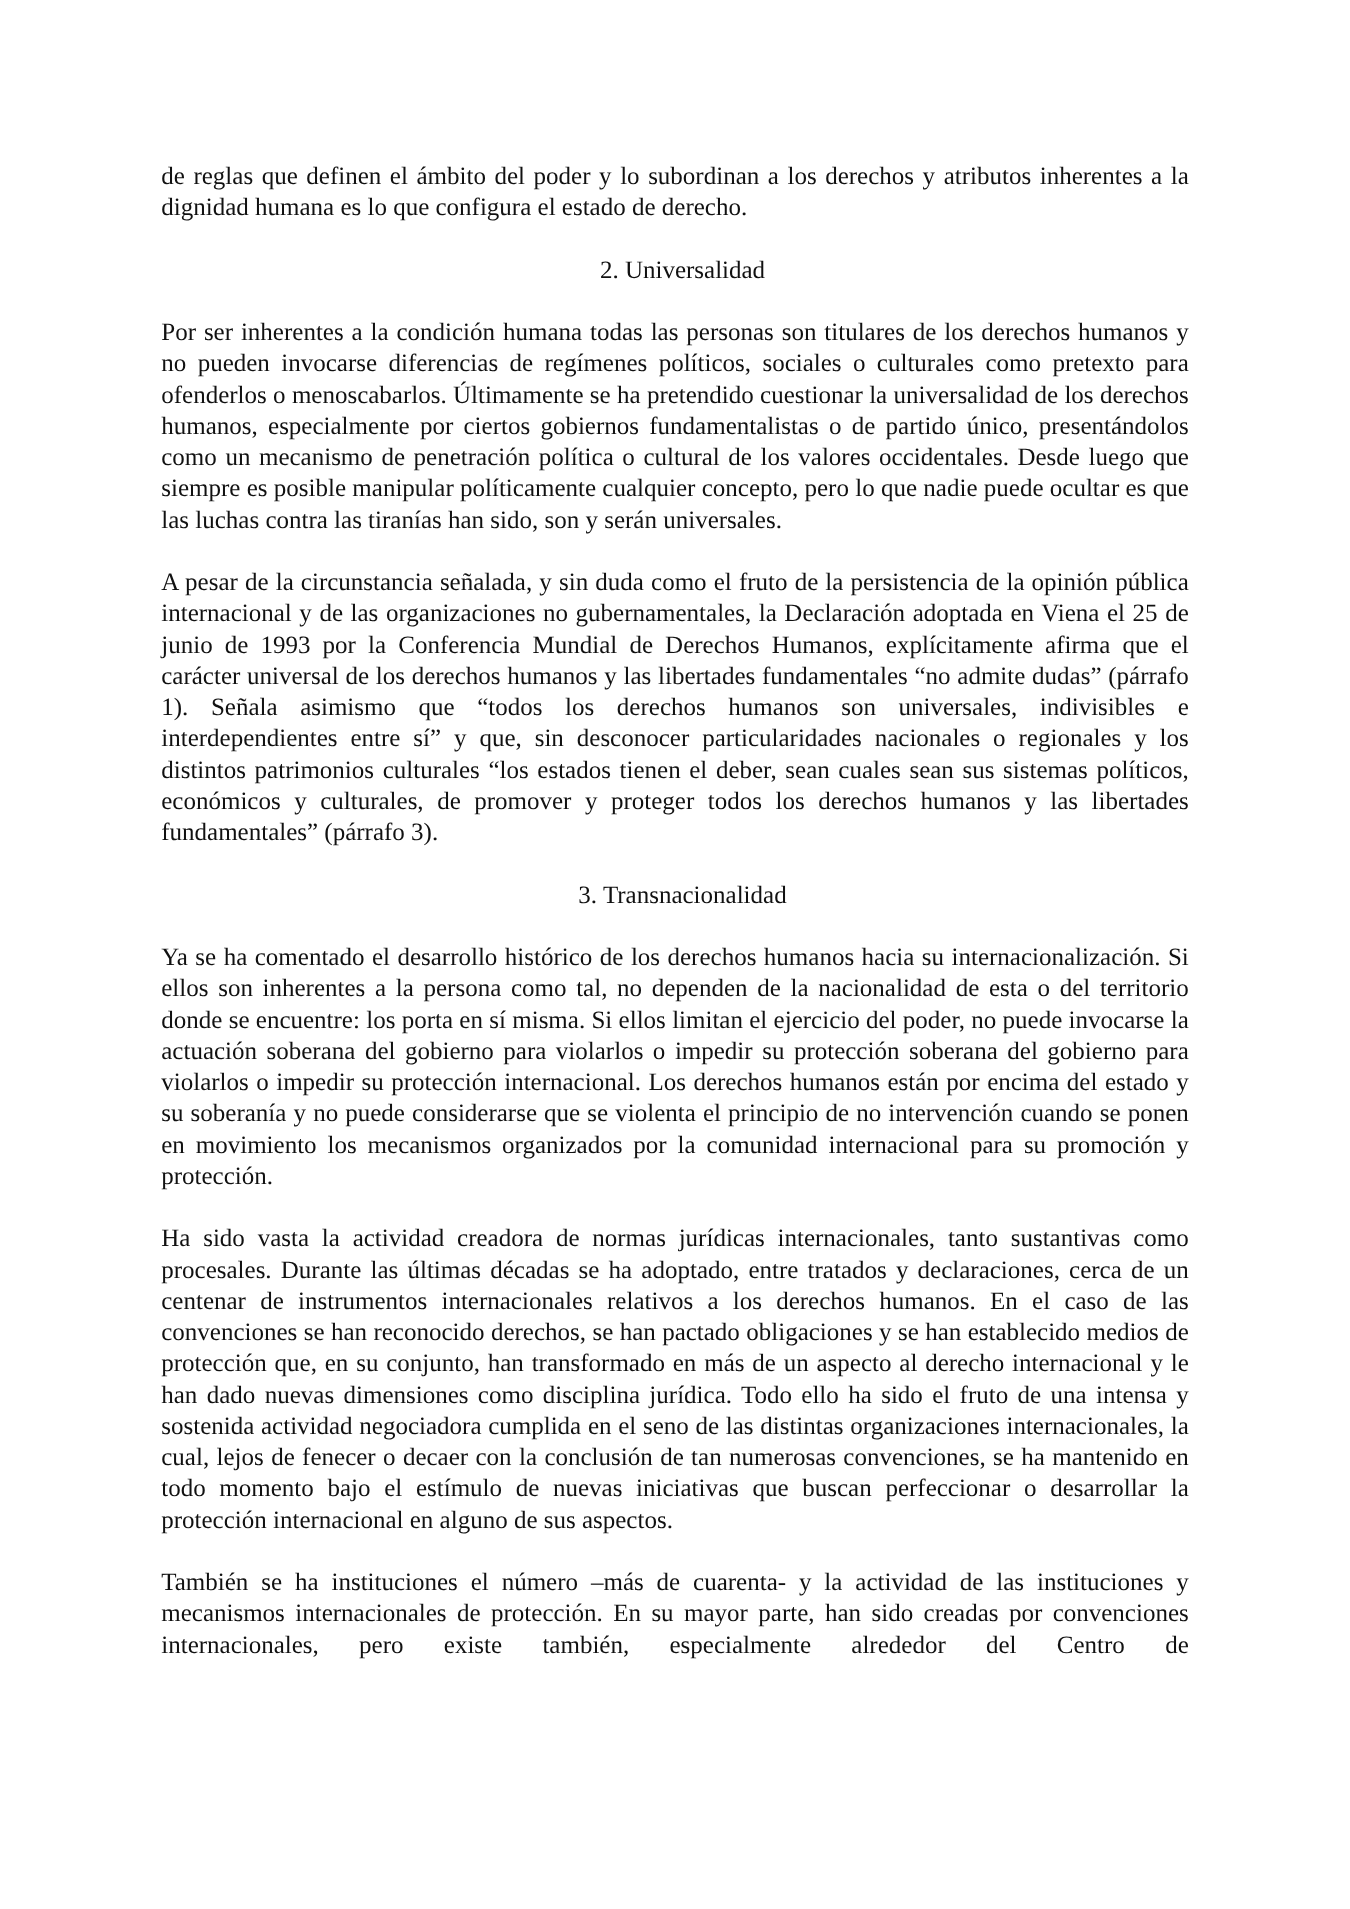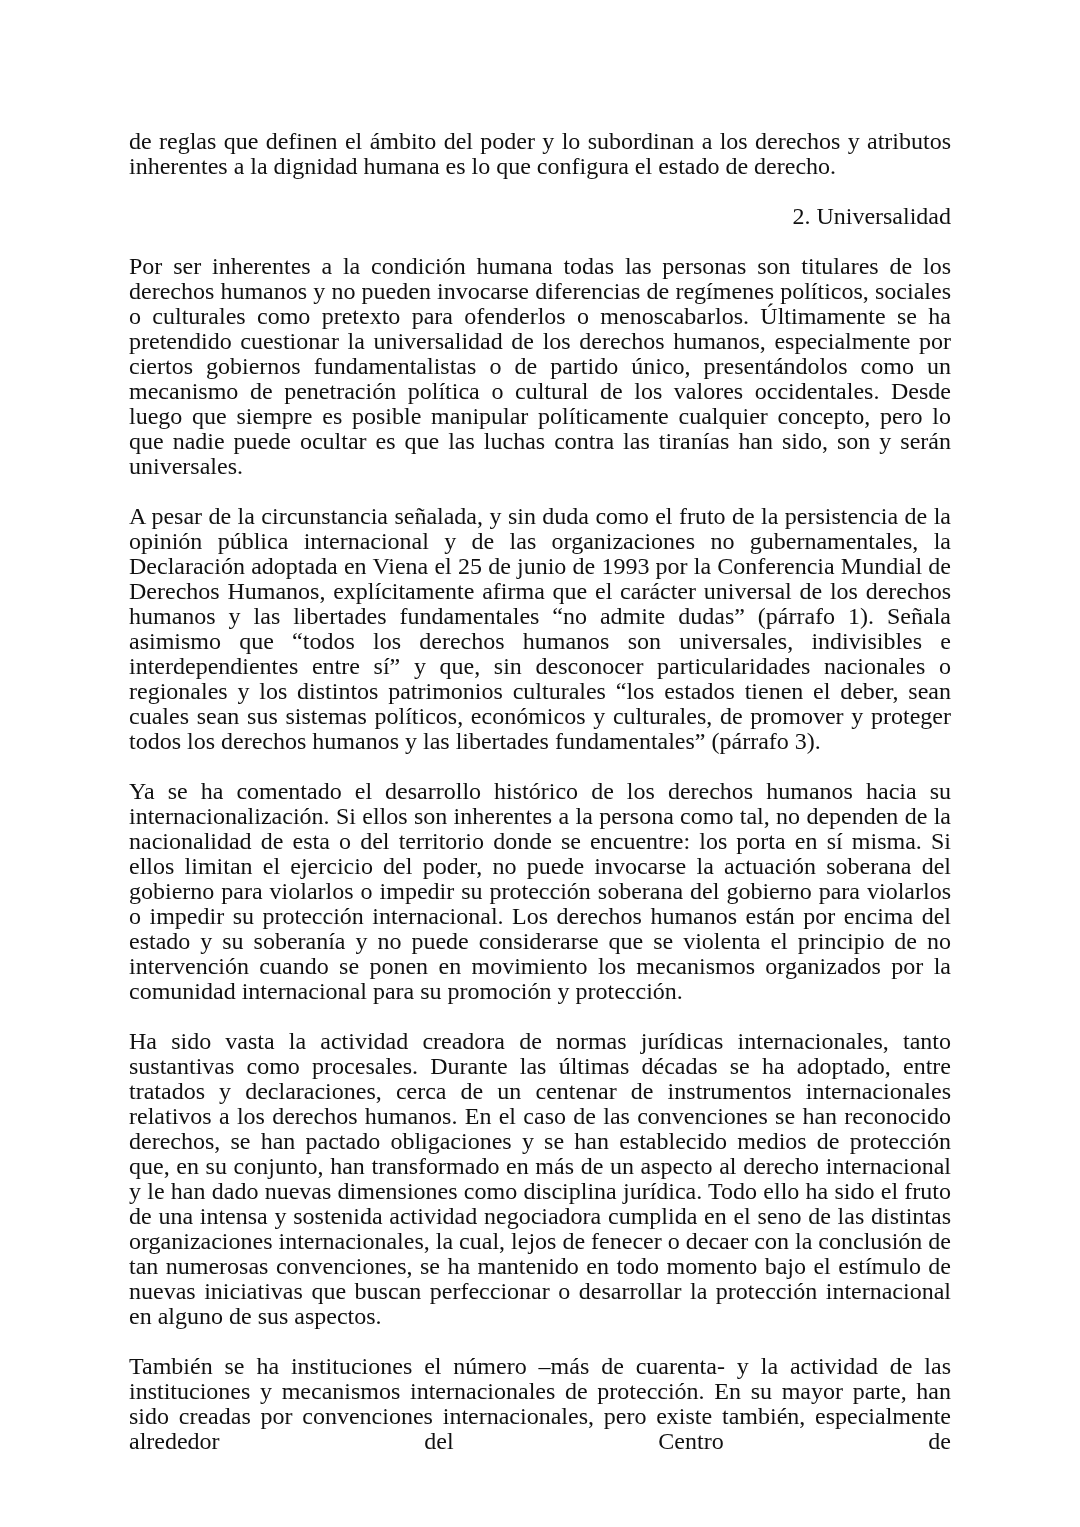--- a/index.html
+++ b/index.html
@@ -12,38 +12,39 @@
       height: 1527px;
       position: relative;
       overflow: hidden;
     }
     .page {
       position: absolute;
       left: 129px;
       top: 129px;
       width: 822px;
       font-family: "Liberation Serif", "DejaVu Serif", serif;
-      font-size: 24px;
+      font-size: 20px;
       line-height: 25px;
       color: #111111;
     }
     .para {
       margin: 0 0 25px 0;
       text-align: justify;
       text-align-last: left;
     }
     .heading {
       margin: 0 0 25px 12px;
-      text-align: right;
+      text-align: center;
     }
   </style>
 </head>
 <body>
 
 <div class="page">
   <p class="para">de reglas que definen el ámbito del poder y lo subordinan a los derechos y atributos inherentes a la dignidad humana es lo que configura el estado de derecho.</p>
   <p class="heading">2. Universalidad</p>
   <p class="para">Por ser inherentes a la condición humana todas las personas son titulares de los derechos humanos y no pueden invocarse diferencias de regímenes políticos, sociales o culturales como pretexto para ofenderlos o menoscabarlos. Últimamente se ha pretendido cuestionar la universalidad de los derechos humanos, especialmente por ciertos gobiernos fundamentalistas o de partido único, presentándolos como un mecanismo de penetración política o cultural de los valores occidentales. Desde luego que siempre es posible manipular políticamente cualquier concepto, pero lo que nadie puede ocultar es que las luchas contra las tiranías han sido, son y serán universales.</p>
   <p class="para">A pesar de la circunstancia señalada, y sin duda como el fruto de la persistencia de la opinión pública internacional y de las organizaciones no gubernamentales, la Declaración adoptada en Viena el 25 de junio de 1993 por la Conferencia Mundial de Derechos Humanos, explícitamente afirma que el carácter universal de los derechos humanos y las libertades fundamentales “no admite dudas” (párrafo 1). Señala asimismo que “todos los derechos humanos son universales, indivisibles e interdependientes entre sí” y que, sin desconocer particularidades nacionales o regionales y los distintos patrimonios culturales “los estados tienen el deber, sean cuales sean sus sistemas políticos, económicos y culturales, de promover y proteger todos los derechos humanos y las libertades fundamentales” (párrafo 3).</p>
+  <p class="heading">3. Transnacionalidad</p>
   <p class="para">Ya se ha comentado el desarrollo histórico de los derechos humanos hacia su internacionalización. Si ellos son inherentes a la persona como tal, no dependen de la nacionalidad de esta o del territorio donde se encuentre: los porta en sí misma. Si ellos limitan el ejercicio del poder, no puede invocarse la actuación soberana del gobierno para violarlos o impedir su protección soberana del gobierno para violarlos o impedir su protección internacional. Los derechos humanos están por encima del estado y su soberanía y no puede considerarse que se violenta el principio de no intervención cuando se ponen en movimiento los mecanismos organizados por la comunidad internacional para su promoción y protección.</p>
   <p class="para">Ha sido vasta la actividad creadora de normas jurídicas internacionales, tanto sustantivas como procesales. Durante las últimas décadas se ha adoptado, entre tratados y declaraciones, cerca de un centenar de instrumentos internacionales relativos a los derechos humanos. En el caso de las convenciones se han reconocido derechos, se han pactado obligaciones y se han establecido medios de protección que, en su conjunto, han transformado en más de un aspecto al derecho internacional y le han dado nuevas dimensiones como disciplina jurídica. Todo ello ha sido el fruto de una intensa y sostenida actividad negociadora cumplida en el seno de las distintas organizaciones internacionales, la cual, lejos de fenecer o decaer con la conclusión de tan numerosas convenciones, se ha mantenido en todo momento bajo el estímulo de nuevas iniciativas que buscan perfeccionar o desarrollar la protección internacional en alguno de sus aspectos.</p>
   <p class="para" style="text-align-last: justify;">También se ha instituciones el número –más de cuarenta- y la actividad de las instituciones y mecanismos internacionales de protección. En su mayor parte, han sido creadas por convenciones internacionales, pero existe también, especialmente alrededor del Centro de</p>
 </div>
 
 </body></html>

